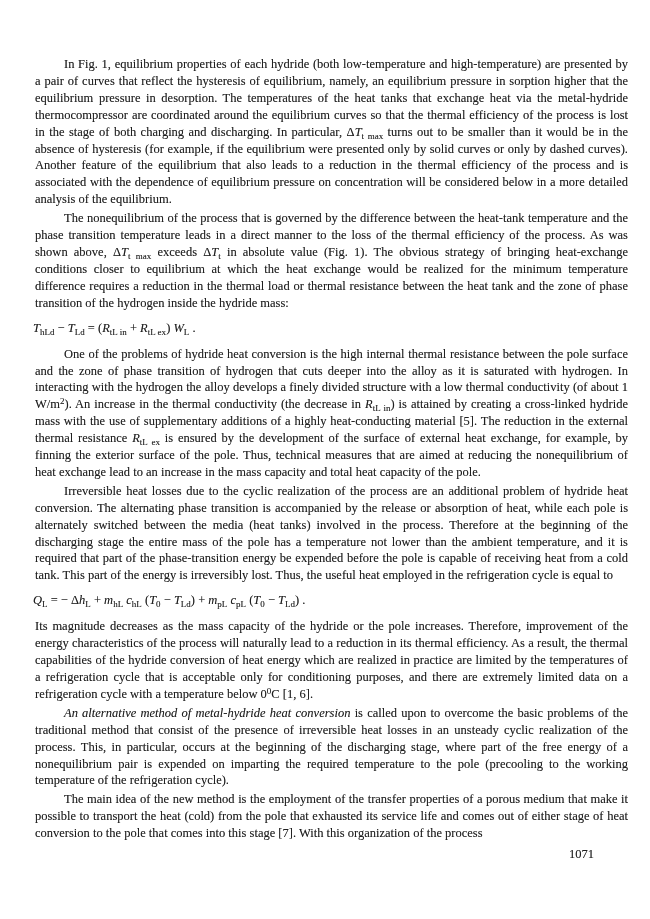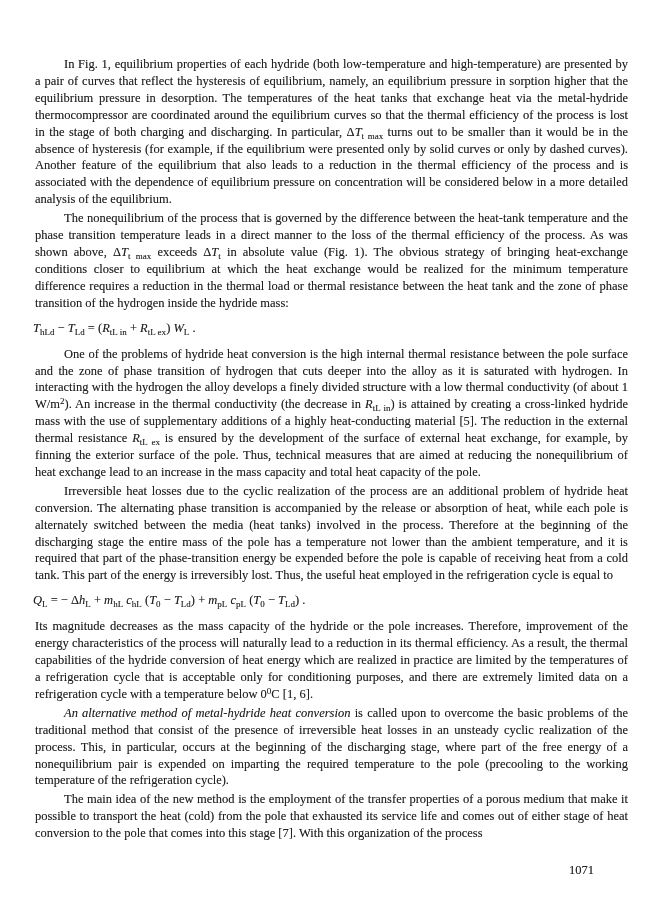--- a/index.html
+++ b/index.html
@@ -45,21 +45,21 @@
     vertical-align: -2.5px;
   }
   sup {
     font-size: 9px;
     line-height: 0;
     vertical-align: 4px;
   }
   .page-number {
     text-align: right;
     padding-right: 36px;
-    margin-top: 20px;
+    margin-top: 4px;
     font-size: 12.5px;
     line-height: 17px;
     text-shadow: 0 0 0.5px rgba(45,45,45,0.45);
   }
 </style>
 </head>
 <body>
 
 <div class="page">
   <div class="content">

